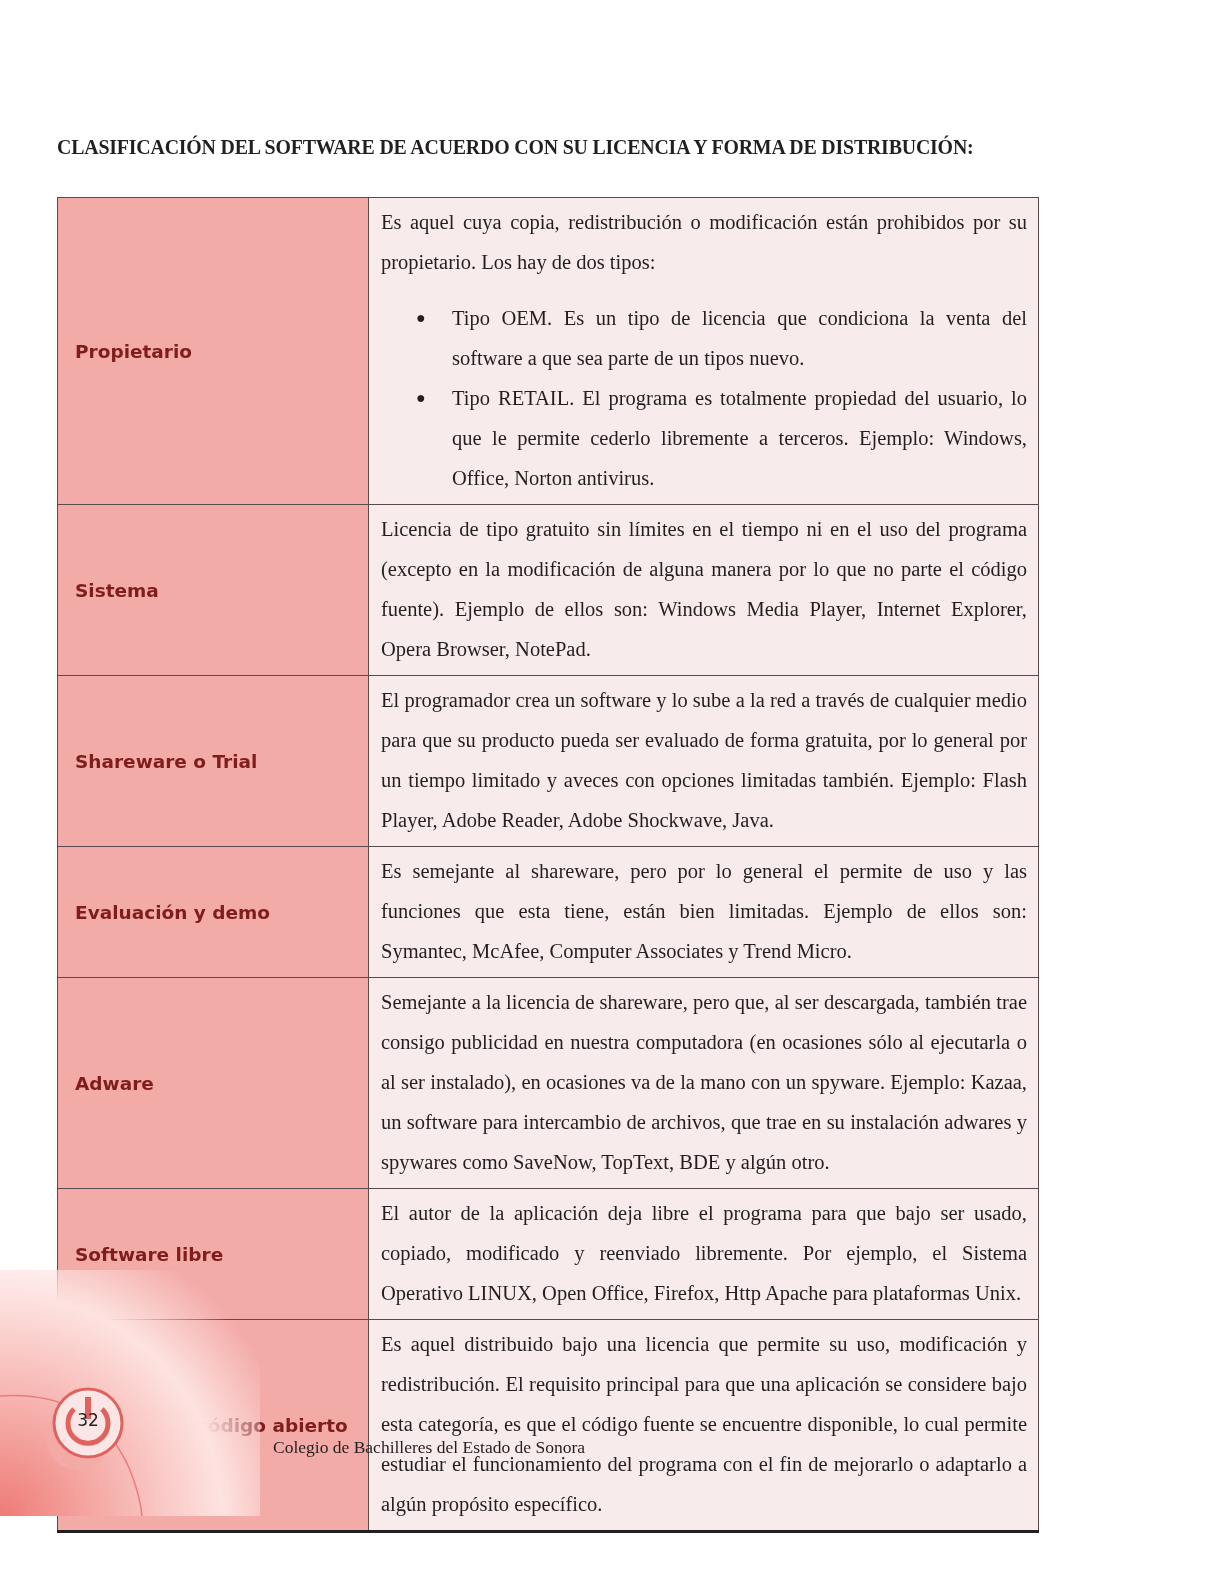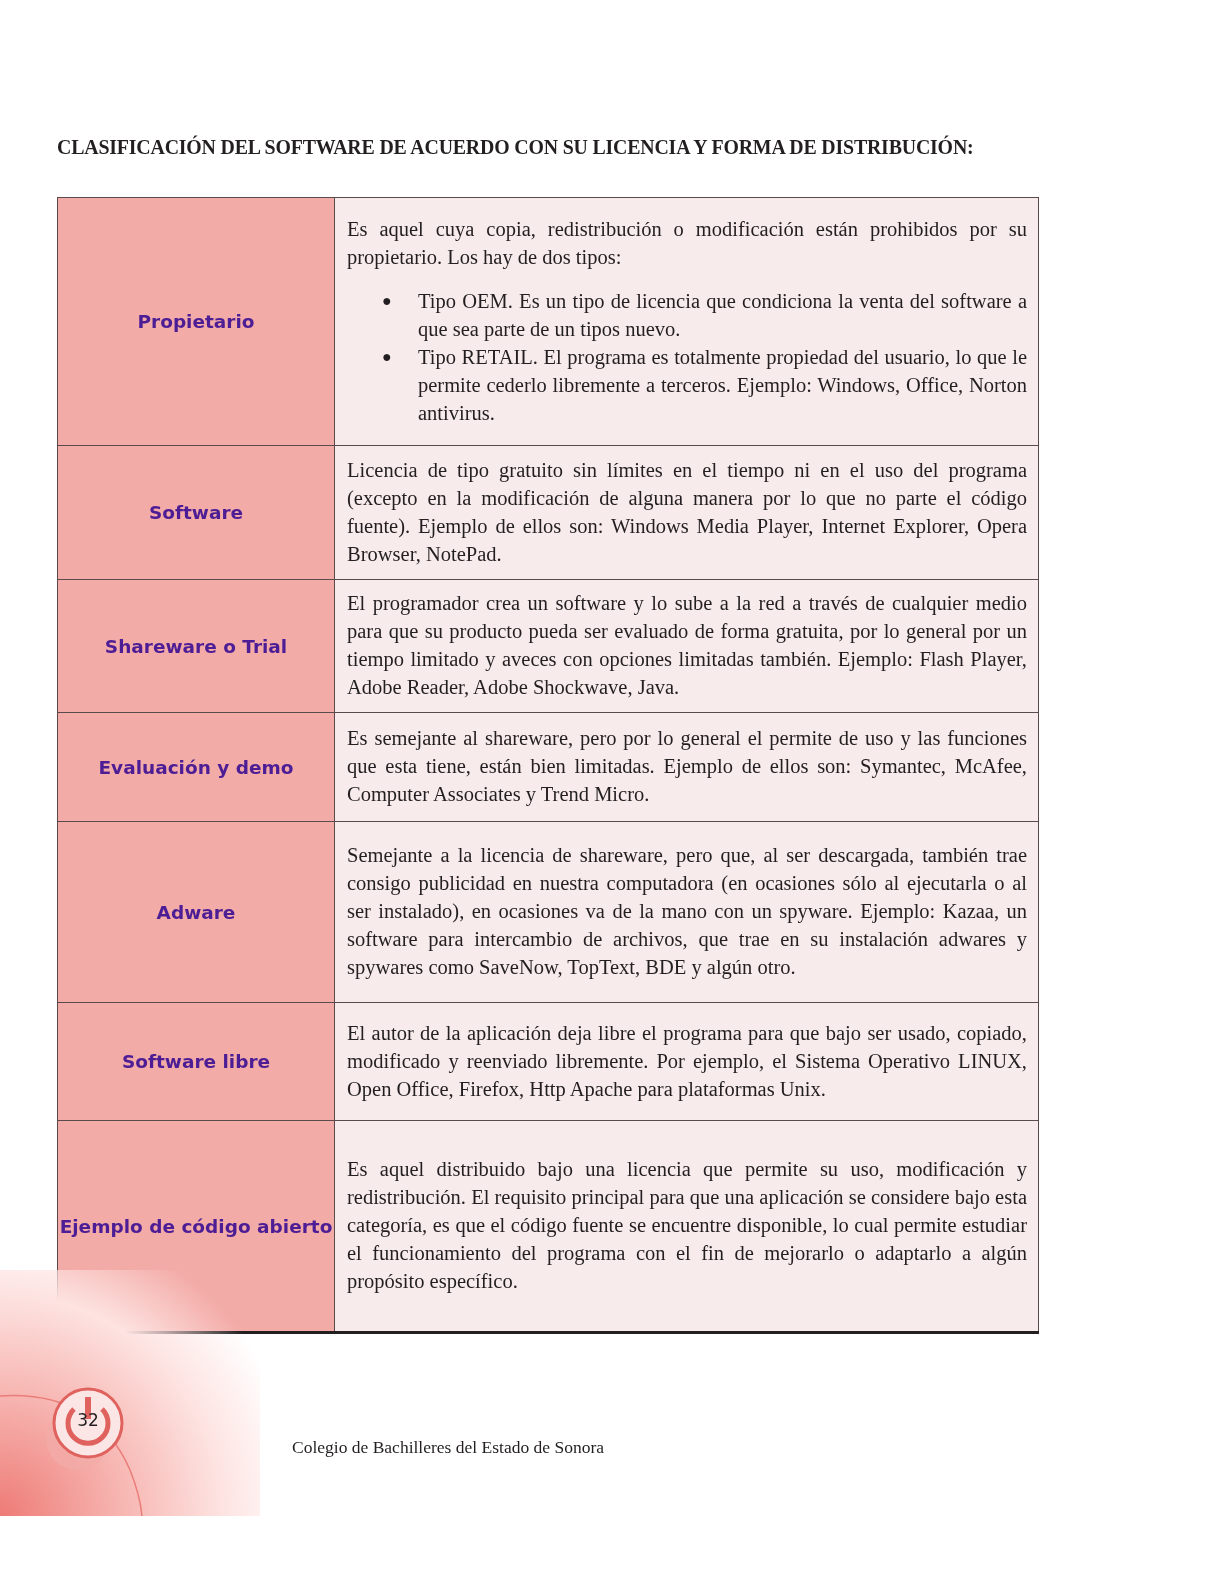--- a/index.html
+++ b/index.html
@@ -18,46 +18,46 @@
   table.lic {
     position: absolute; left: 57px; top: 197px;
     width: 982px; border-collapse: collapse;
     border-bottom: 3px solid #231f20;
   }
   table.lic td {
     border: 1.5px solid #5a4a4c;
     vertical-align: middle;
   }
   td.term {
-    width: 276px; background: #f3aba7; text-align: center;
+    width: 276px; background: #f3aba7; text-align: left;
     font-family: "DejaVu Sans", sans-serif; font-weight: bold; font-size: 18.5px;
-    color: #4c1d95; padding: 0 0;
+    color: #7f1d1d; padding: 0 17px;
   }
   td.desc {
     background: #f7ebeb; padding: 4px 11px 6px 12px;
-    font-size: 20.5px; line-height: 28px; text-align: justify;
+    font-size: 20.5px; line-height: 40px; text-align: justify;
   }
   td.desc p { margin: 0; }
   td.desc ul { margin: 16px 0 0 0; padding: 0 0 0 71px; list-style: none; }
   td.desc li { position: relative; }
   td.desc li .bullet {
     position: absolute; left: -36px; top: 0;
     font-size: 16px;
   }
   .footer-bg {
     position: absolute; left: 0; top: 1270px; width: 260px; height: 246px;
     background: radial-gradient(circle at 0% 100%, #ee7b76 0%, #f7b7b3 35%, #fde3e1 62%, rgba(255,255,255,0) 85%);
   }
   .footer-svg { position: absolute; left: 0; top: 1270px; }
   .page-num {
     position: absolute; left: 65px; top: 1410px; width: 46px; text-align: center;
     font-family: "DejaVu Sans", sans-serif; font-size: 17px; color: #231f20;
   }
   .footer-text {
-    position: absolute; left: 292px; top: 1437px;
+    position: absolute; left: 273px; top: 1437px;
     font-family: "Liberation Serif", serif; font-size: 17.5px; color: #231f20;
   }
 </style>
 </head>
 <body>
 
 <div class="heading">CLASIFICACIÓN DEL SOFTWARE DE ACUERDO CON SU LICENCIA Y FORMA DE DISTRIBUCIÓN:</div>
 
 <table class="lic">
   <tbody>
@@ -65,21 +65,21 @@
       <td class="term">Propietario</td>
       <td class="desc">
         <p>Es aquel cuya copia, redistribución o modificación están prohibidos por su propietario. Los hay de dos tipos:</p>
         <ul>
           <li><span class="bullet">●</span><span>Tipo OEM. Es un tipo de licencia que condiciona la venta del software a que sea parte de un tipos nuevo.</span></li>
           <li><span class="bullet">●</span><span>Tipo RETAIL. El programa es totalmente propiedad del usuario, lo que le permite cederlo libremente a terceros. Ejemplo: Windows, Office, Norton antivirus.</span></li>
         </ul>
       </td>
     </tr>
     <tr style="height:134px">
-      <td class="term">Software</td>
+      <td class="term">Sistema</td>
       <td class="desc">Licencia de tipo gratuito sin límites en el tiempo ni en el uso del programa (excepto en la modificación de alguna manera por lo que no parte el código fuente). Ejemplo de ellos son: Windows Media Player, Internet Explorer, Opera Browser, NotePad.</td>
     </tr>
     <tr style="height:133px">
       <td class="term">Shareware o Trial</td>
       <td class="desc">El programador crea un software y lo sube a la red a través de cualquier medio para que su producto pueda ser evaluado de forma gratuita, por lo general por un tiempo limitado y aveces con opciones limitadas también. Ejemplo: Flash Player, Adobe Reader, Adobe Shockwave, Java.</td>
     </tr>
     <tr style="height:109px">
       <td class="term">Evaluación y demo</td>
       <td class="desc">Es semejante al shareware, pero por lo general el permite de uso y las funciones que esta tiene, están bien limitadas. Ejemplo de ellos son: Symantec, McAfee, Computer Associates y Trend Micro.</td>
     </tr>

